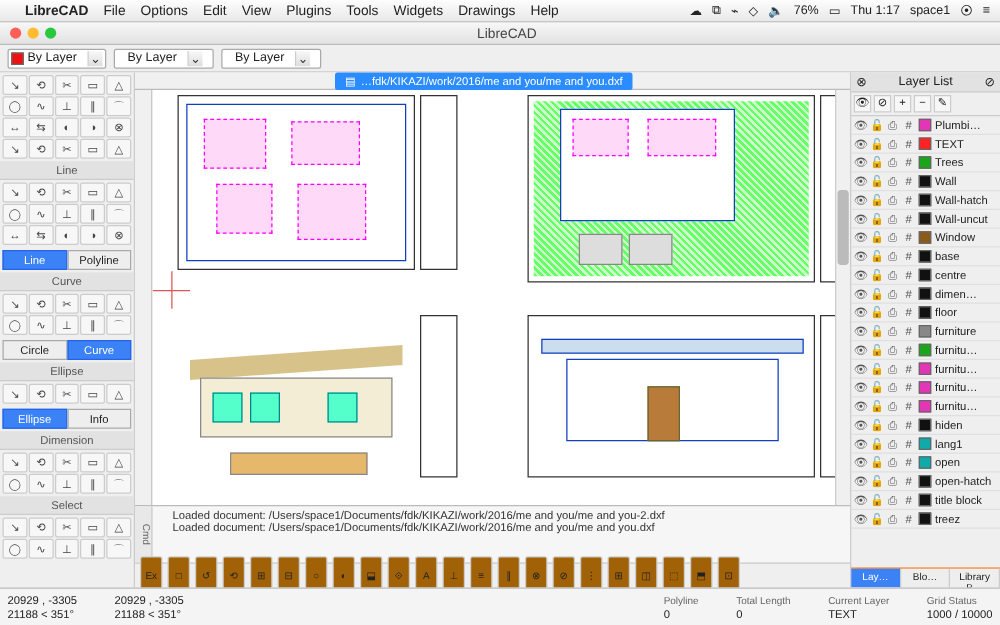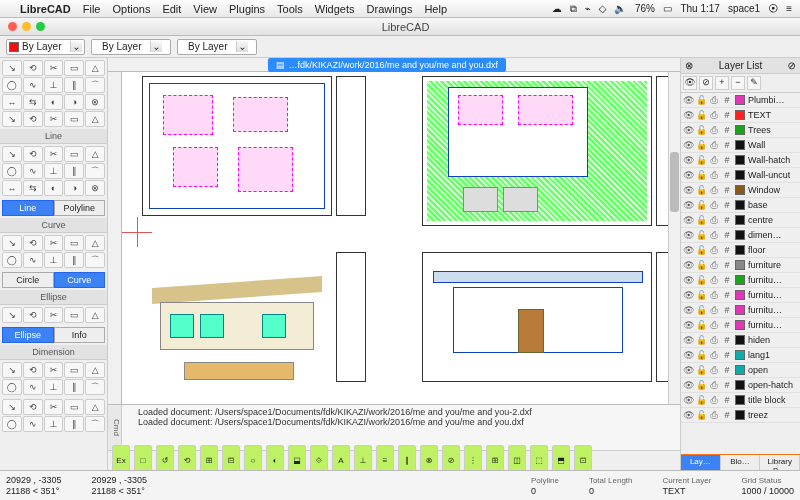--- a/index.html
+++ b/index.html
@@ -45,21 +45,21 @@
 .crosshair-h { position:absolute; left:0; top:160px; width:30px; height:1px; background:#d55; }
 .crosshair-v { position:absolute; left:15px; top:145px; width:1px; height:30px; background:#d55; }
 .cmd-area { height:46px; background:#f6f6f6; border-top:1px solid #bbb; font-size:9px; display:flex; }
 .cmd-side { width:14px; background:#e8e8e8; border-right:1px solid #ccc; writing-mode:vertical-rl; text-align:center; font-size:8px; color:#666; }
 .cmd-body { flex:1; display:flex; flex-direction:column; }
 .cmd-log { flex:1; padding:2px 16px; color:#333; overflow:hidden; }
 .cmd-line { display:flex; align-items:center; border-top:1px solid #ccc; background:#fff; }
 .cmd-line .prompt { color:#15a; padding:0 4px; font-size:10px; }
 .cmd-line input { flex:1; border:none; outline:none; height:14px; font-size:10px; background:#eef; }
 .bottom-toolbar { height:20px; background:#efefef; border-top:1px solid #ccc; display:flex; align-items:center; gap:4px; padding:0 4px; }
-.bottom-toolbar .tb { width:18px; height:32px; background:#bef264; border:1px solid #ccc; border-radius:2px; font-size:8px; display:flex; align-items:center; justify-content:center; }
+.bottom-toolbar .tb { width:18px; height:32px; background:#a16207; border:1px solid #ccc; border-radius:2px; font-size:8px; display:flex; align-items:center; justify-content:center; }
 .right-panel { width:120px; background:#efefef; border-left:1px solid #ccc; display:flex; flex-direction:column; }
 .panel-header { height:16px; background:#e2e2e2; border-bottom:1px solid #ccc; display:flex; align-items:center; padding:0 4px; font-size:10px; justify-content:space-between; }
 .layer-tools { display:flex; gap:2px; padding:2px; border-bottom:1px solid #ccc; }
 .layer-tools .lt { width:14px; height:14px; background:#f7f7f7; border:1px solid #ccc; font-size:9px; text-align:center; }
 .layer-list { flex:1; overflow:auto; }
 .layer-row { display:flex; align-items:center; height:15px; border-bottom:1px solid #e0e0e0; padding:0 2px; gap:3px; }
 .layer-row .eye,.layer-row .lock,.layer-row .prn,.layer-row .frz { width:10px; font-size:9px; color:#555; text-align:center; }
 .layer-row .sw { width:10px; height:10px; border:1px solid #666; }
 .layer-row .name { font-size:9px; flex:1; white-space:nowrap; overflow:hidden; text-overflow:ellipsis; }
 .panel-tabs { display:flex; height:16px; border-top:1px solid #f97316; }
@@ -209,20 +209,21 @@
         <div class="tool-btn">⟲</div>
         <div class="tool-btn">✂</div>
         <div class="tool-btn">▭</div>
         <div class="tool-btn">△</div>
         <div class="tool-btn">◯</div>
         <div class="tool-btn">∿</div>
         <div class="tool-btn">⊥</div>
         <div class="tool-btn">∥</div>
         <div class="tool-btn">⌒</div>
       </div>
+    <div class="tool-section-title">Select</div>
     <div class="tool-grid" id="grid-select">
         <div class="tool-btn">↘</div>
         <div class="tool-btn">⟲</div>
         <div class="tool-btn">✂</div>
         <div class="tool-btn">▭</div>
         <div class="tool-btn">△</div>
         <div class="tool-btn">◯</div>
         <div class="tool-btn">∿</div>
         <div class="tool-btn">⊥</div>
         <div class="tool-btn">∥</div>

